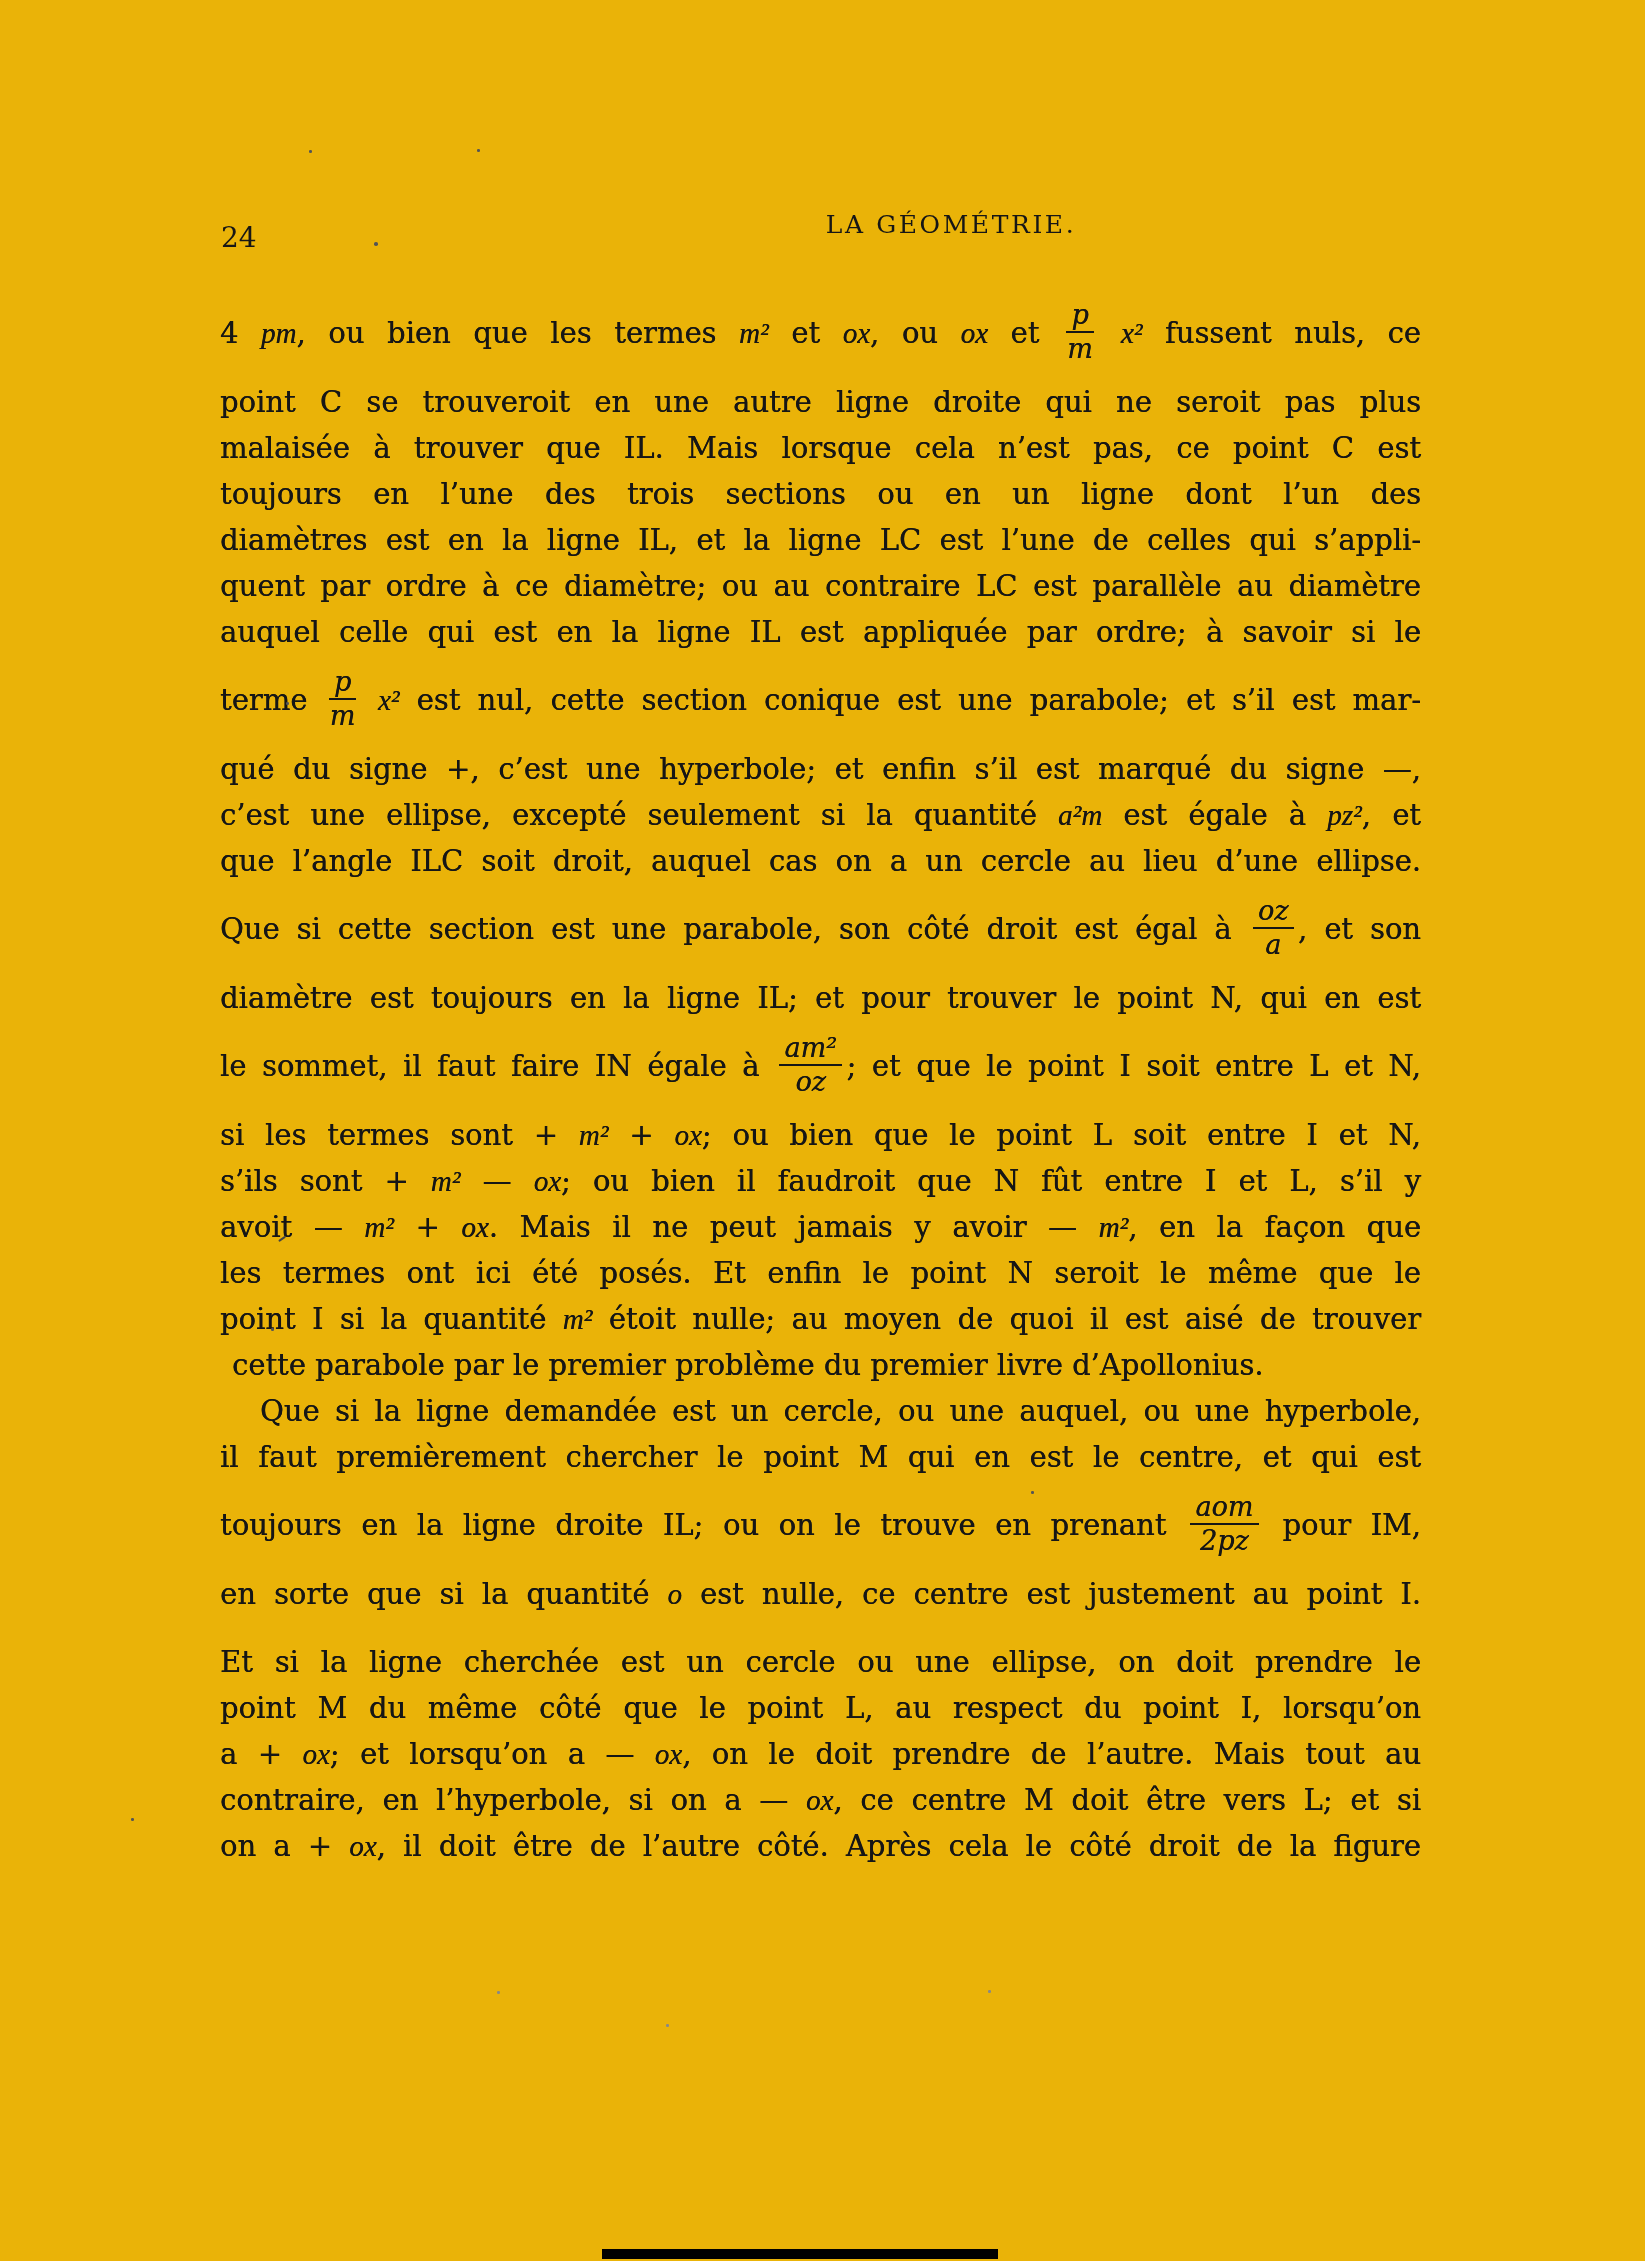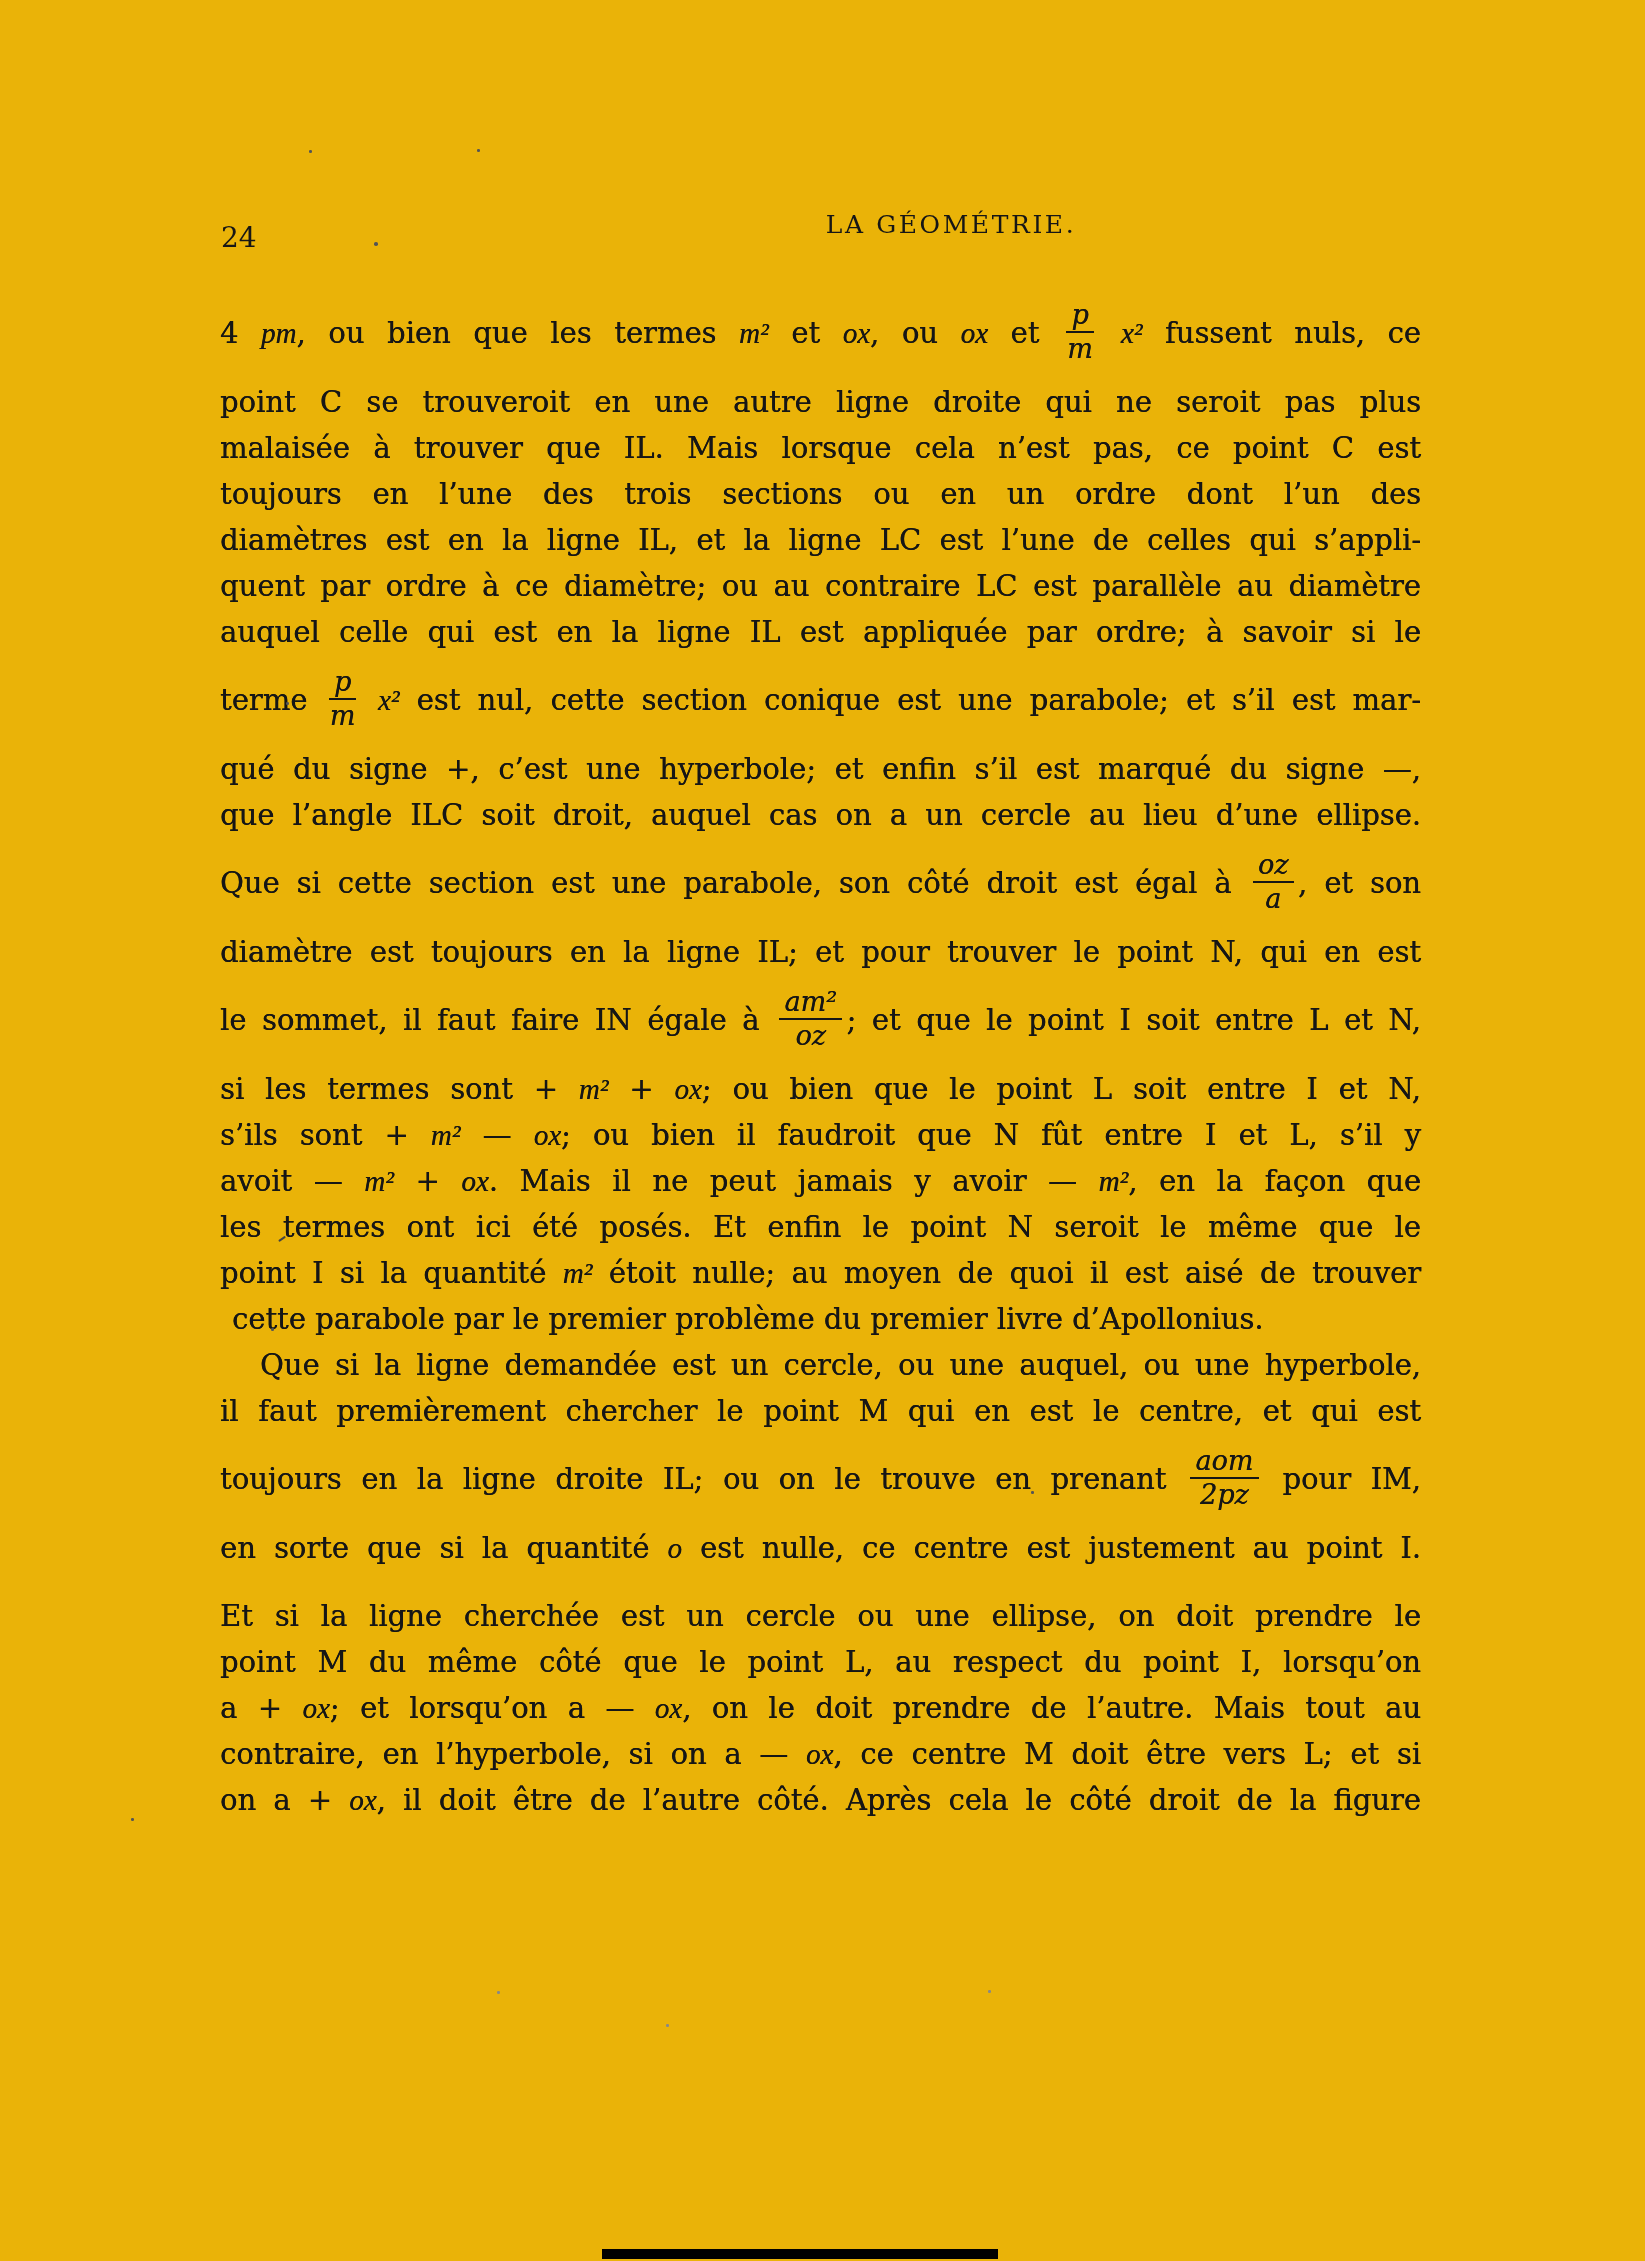--- a/index.html
+++ b/index.html
@@ -44,29 +44,30 @@
   <span class="header-num">24</span>
   <span class="header-title">LA GÉOMÉTRIE.</span>
 
   <div class="body-text" id="body-text">
       <div class="line tall">4 <i>pm</i>, ou bien que les termes <i>m²</i> et <i>ox</i>, ou <i>ox</i> et <span class="frac">
           <span class="num">p</span>
           <span class="den">m</span>
         </span> <i>x²</i> fussent nuls, ce</div>
       <div class="line">point C se trouveroit en une autre ligne droite qui ne seroit pas plus</div>
       <div class="line">malaisée à trouver que IL. Mais lorsque cela n’est pas, ce point C est</div>
-      <div class="line">toujours en l’une des trois sections ou en un ordre dont l’un des</div>
+      <div class="line">toujours en l’une des trois sections ou en un ligne dont l’un des</div>
       <div class="line">diamètres est en la ligne IL, et la ligne LC est l’une de celles qui s’appli-</div>
       <div class="line">quent par ordre à ce diamètre; ou au contraire LC est parallèle au diamètre</div>
       <div class="line">auquel celle qui est en la ligne IL est appliquée par ordre; à savoir si le</div>
       <div class="line tall">terme <span class="frac">
           <span class="num">p</span>
           <span class="den">m</span>
         </span> <i>x²</i> est nul, cette section conique est une parabole; et s’il est mar-</div>
       <div class="line">qué du signe +, c’est une hyperbole; et enfin s’il est marqué du signe —,</div>
+      <div class="line">c’est une ellipse, excepté seulement si la quantité <i>a²m</i> est égale à <i>pz²</i>, et</div>
       <div class="line">que l’angle ILC soit droit, auquel cas on a un cercle au lieu d’une ellipse.</div>
       <div class="line tall">Que si cette section est une parabole, son côté droit est égal à <span class="frac">
           <span class="num">oz</span>
           <span class="den">a</span>
         </span>, et son</div>
       <div class="line">diamètre est toujours en la ligne IL; et pour trouver le point N, qui en est</div>
       <div class="line tall">le sommet, il faut faire IN égale à <span class="frac">
           <span class="num">am²</span>
           <span class="den">oz</span>
         </span>; et que le point I soit entre L et N,</div>

